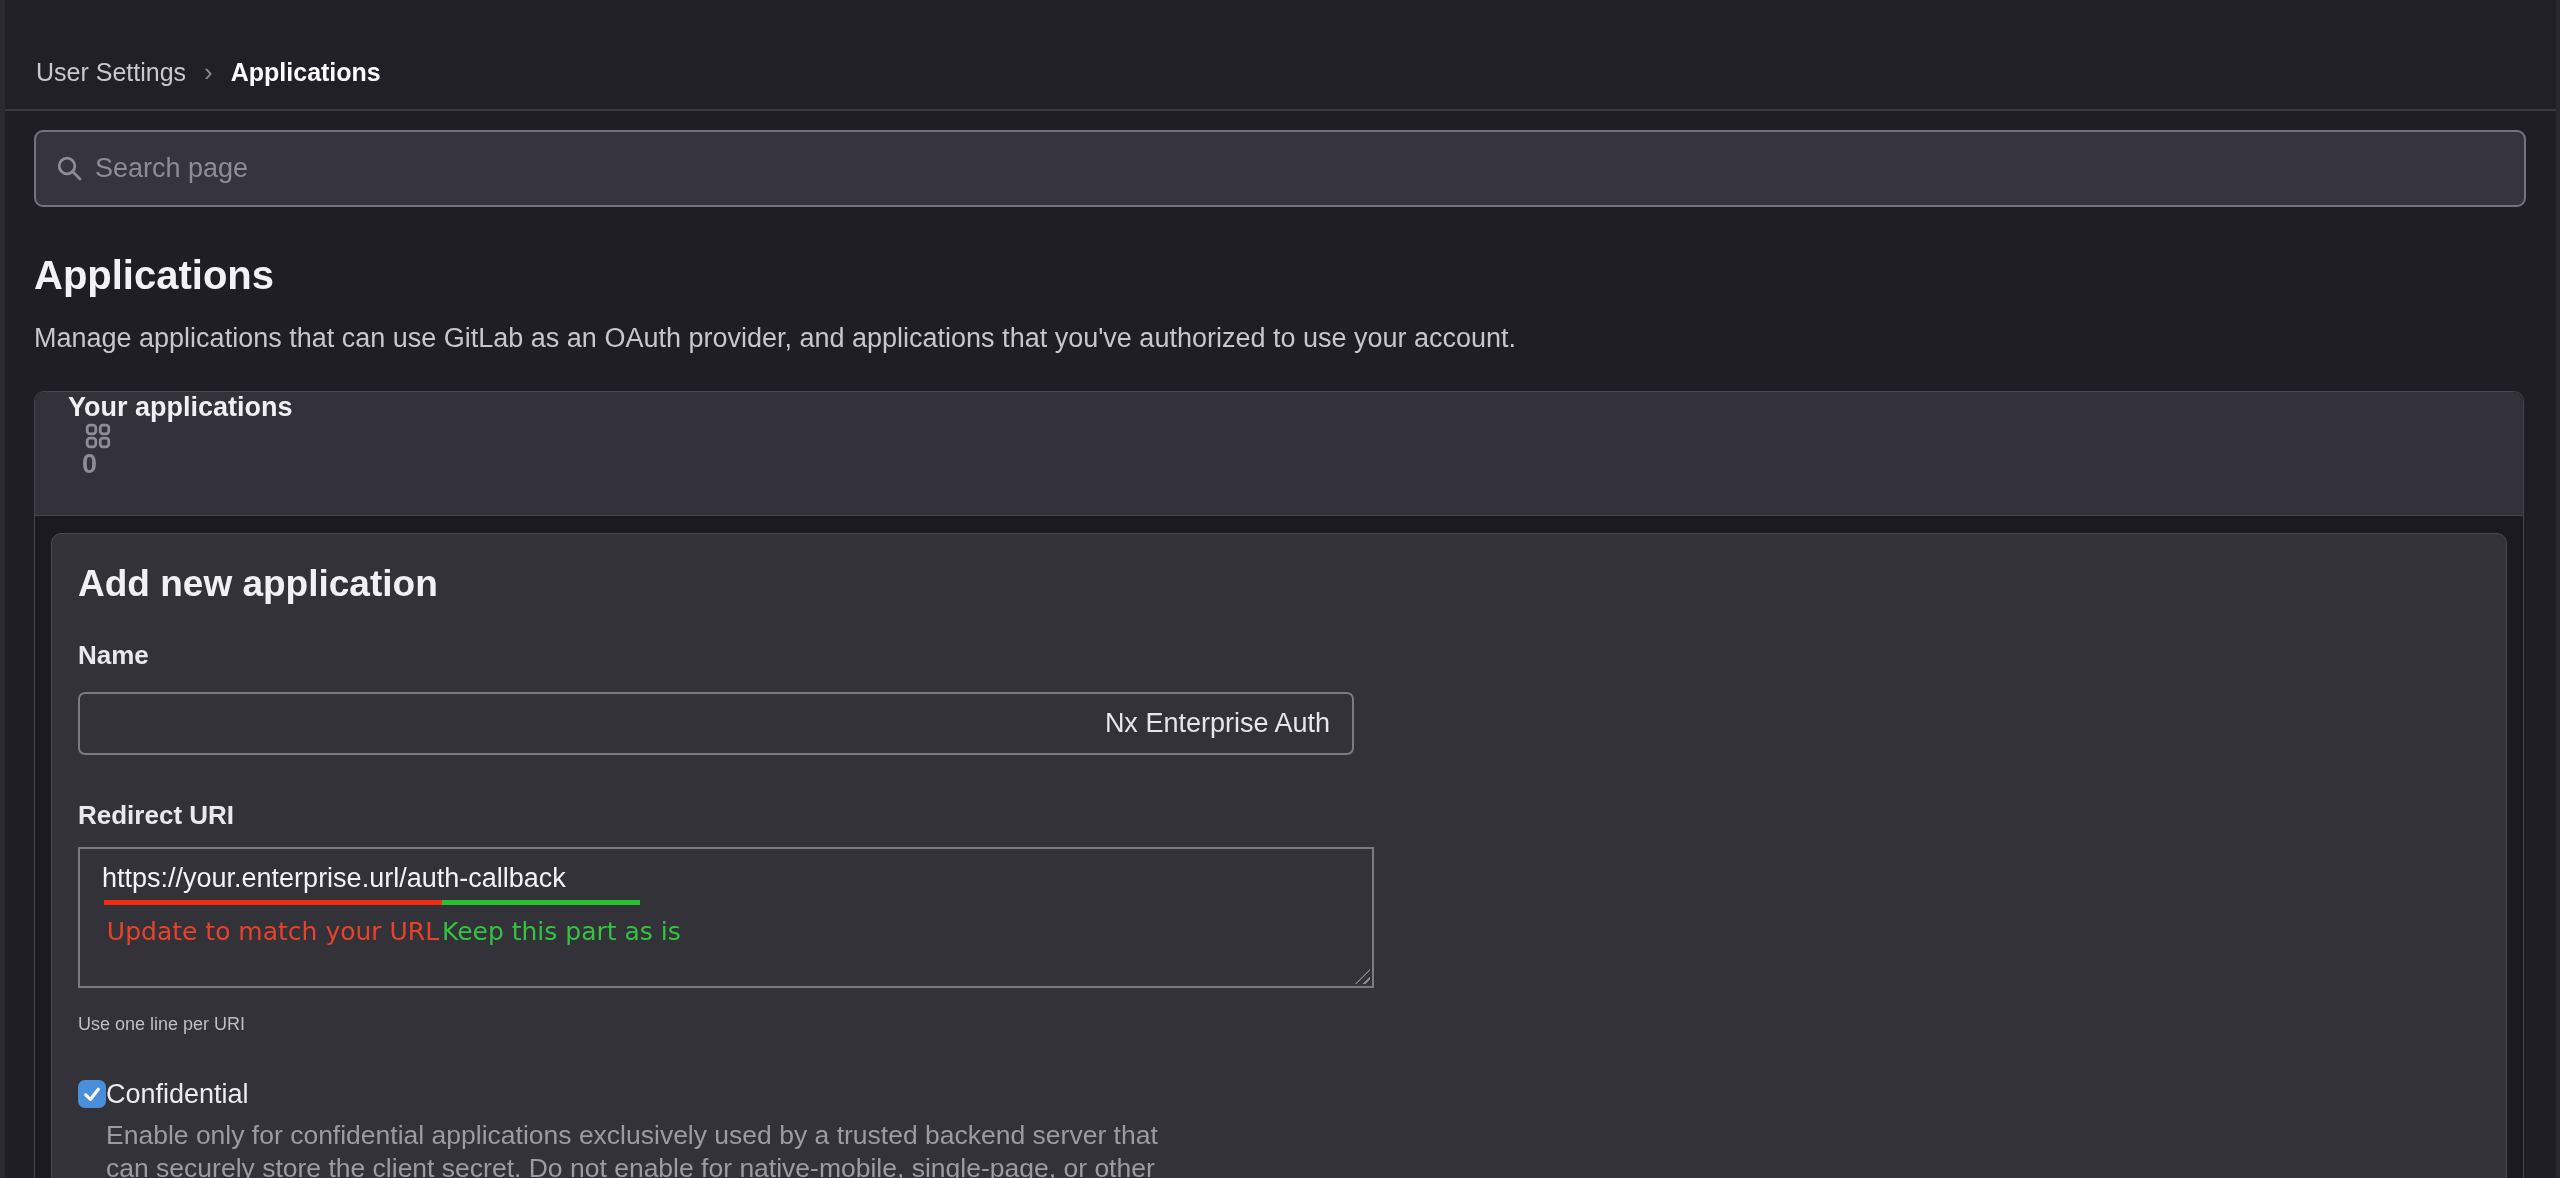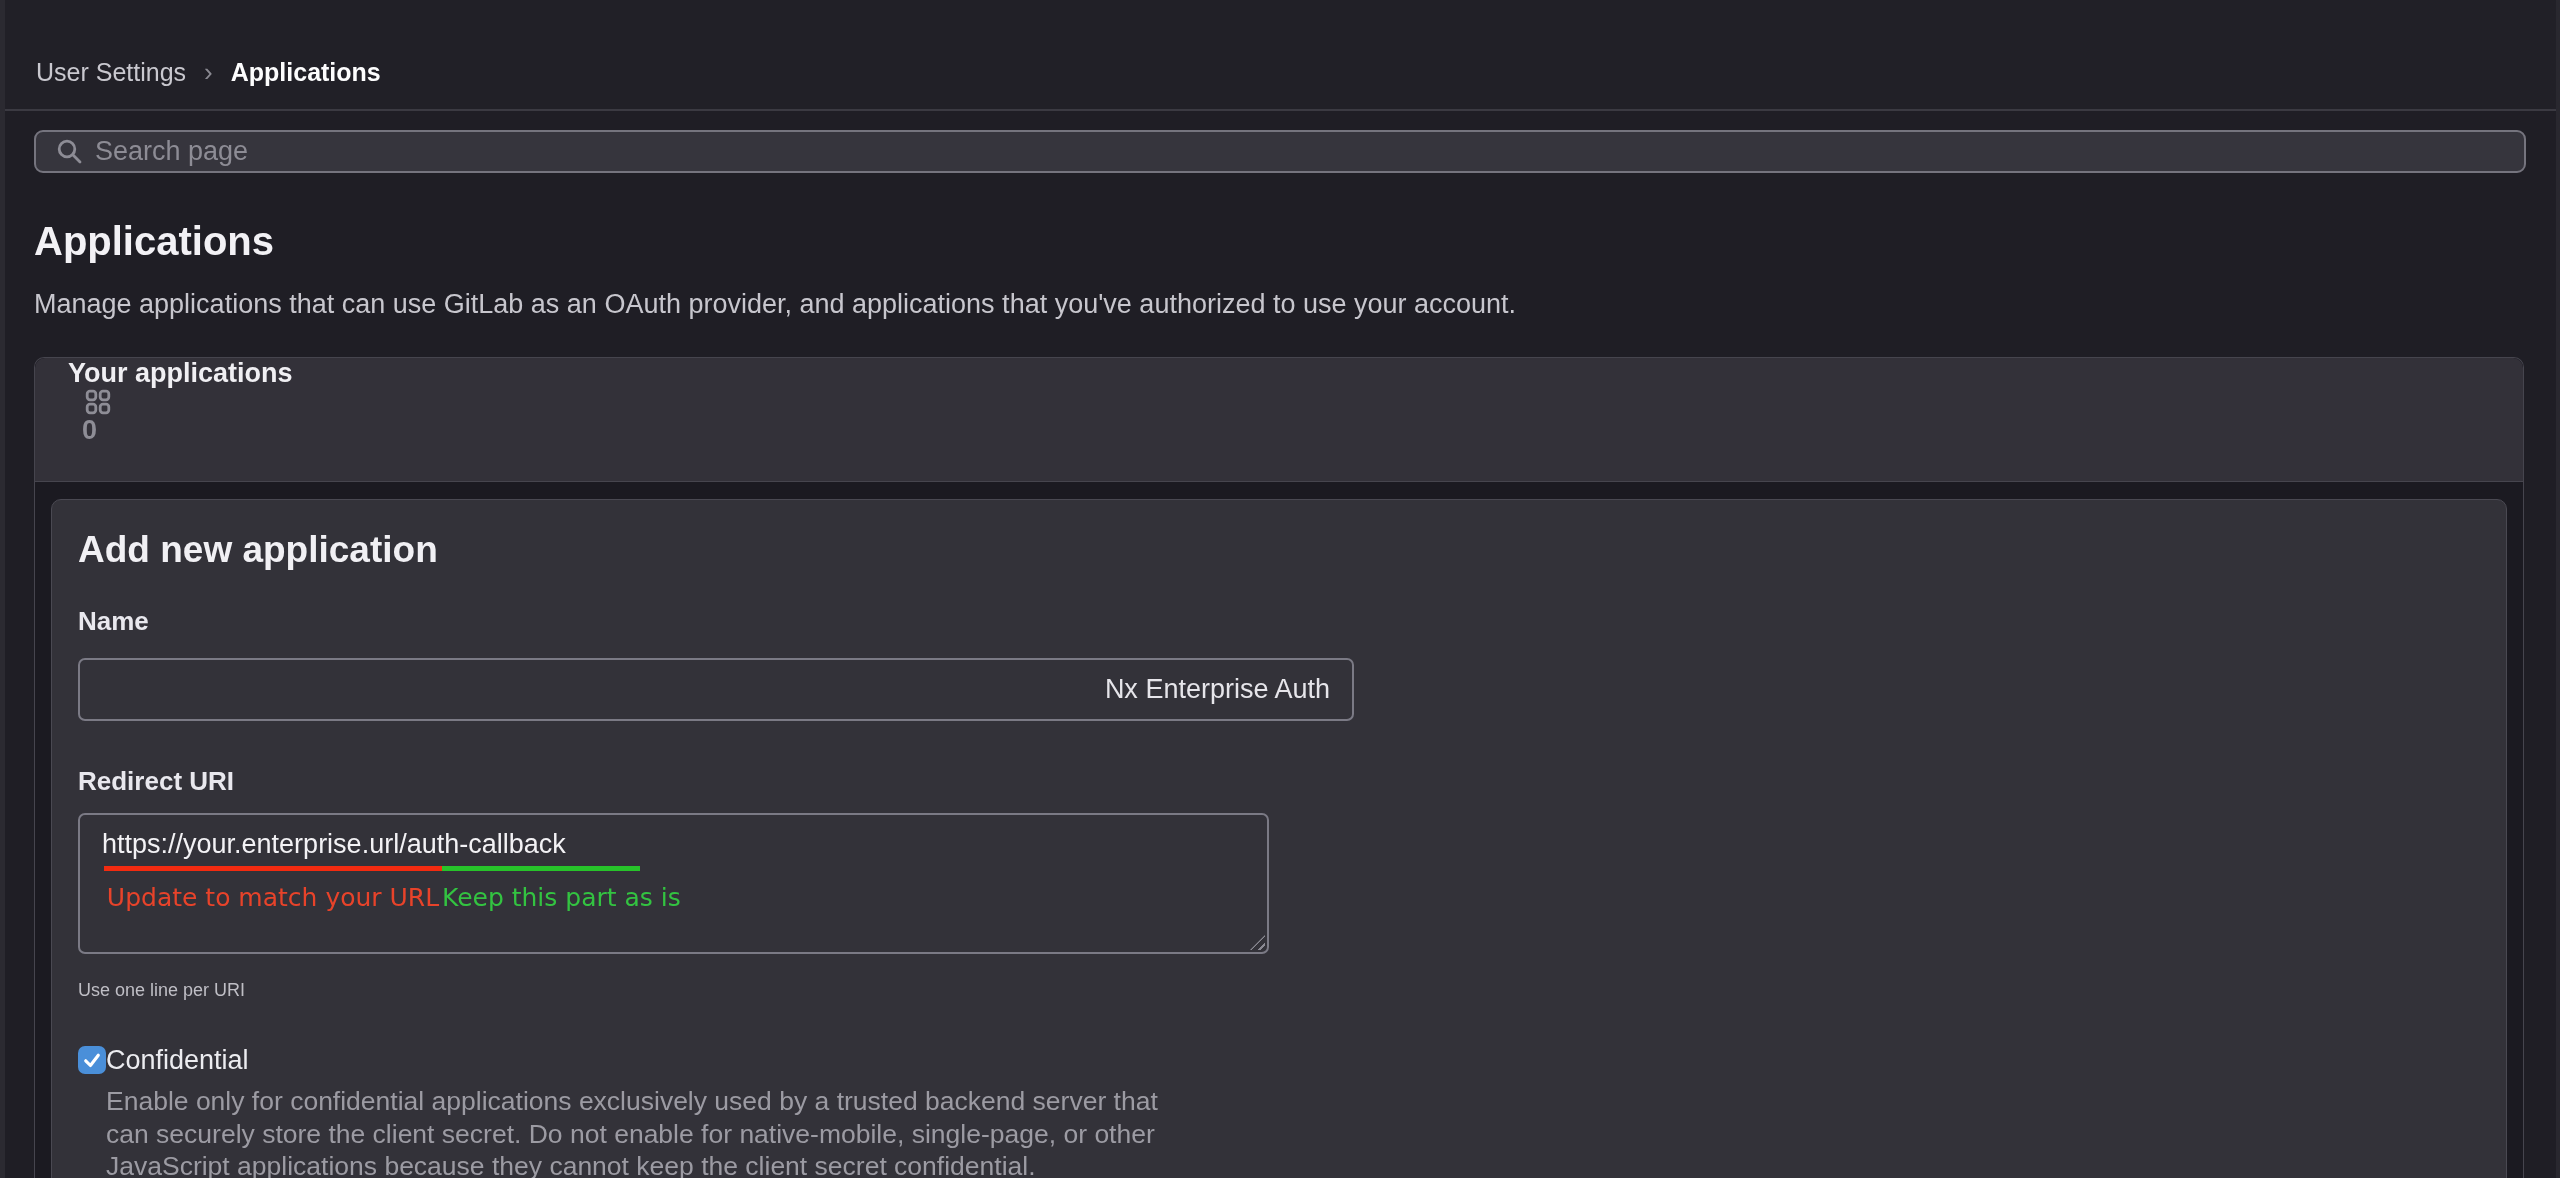--- a/index.html
+++ b/index.html
@@ -26,21 +26,21 @@
   .breadcrumb { display: flex; align-items: center; gap: 18px; font-size: 25px; }
   .crumb-link { color: #c9c8cf; text-decoration: none; cursor: pointer; }
   .crumb-sep  { color: #8a8991; font-size: 26px; line-height: 1; transform: translateY(-1px); }
   .crumb-current { color: #fdfdfe; font-weight: 700; }
 
   
   .content { padding: 0 34px; }
 
   .searchbar {
     margin-top: 19px;
-    height: 43px;
+    height: 77px;
     width: 2492px;
     background: #36353d;
     border: 2px solid #75747e;
     border-radius: 9px;
     display: flex;
     align-items: center;
     padding: 0 20px;
   }
   .searchbar svg { flex: 0 0 auto; margin-right: 12px; }
   .searchbar input {
@@ -99,23 +99,23 @@
     padding: 0 22px;
     font-size: 27px; color: #e6e5ea;
     font-family: inherit;
     outline: none;
     text-align: right;
   }
 
   .textarea-box {
     position: relative;
     margin-top: 16px;
-    width: 1191px; height: 141px;
+    width: 1296px; height: 141px;
     border: 2px solid #7b7a85;
-    border-radius: 7px;
+    border-radius: 0;
     background: transparent;
     padding: 12px 9px 0 22px;
     cursor: text;
   }
   .uri-text { font-size: 27px; line-height: 34px; color: #f3f2f5; white-space: nowrap; }
   .underline-row { display: flex; margin: 5px 0 0 2px; }
   .ul-red   { width: 338px; height: 5px; background: #f32b10; }
   .ul-green { width: 198px; height: 5px; background: #27c32a; }
   .annot-row { display: flex; margin: 12px 0 0 2px; font-family: "DejaVu Sans", sans-serif; }
   .annot { white-space: nowrap; text-align: center; font-size: 25px; }

